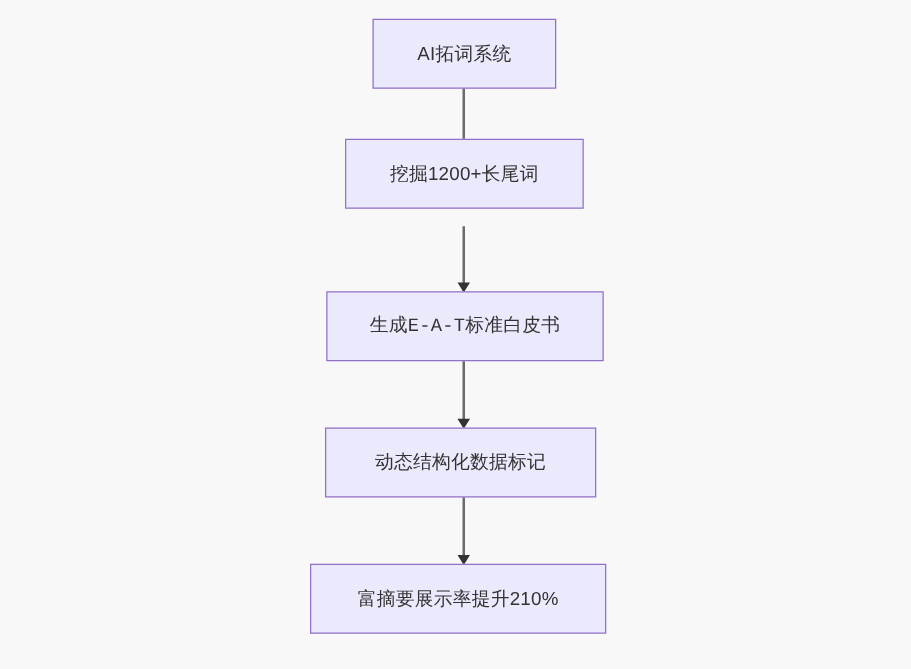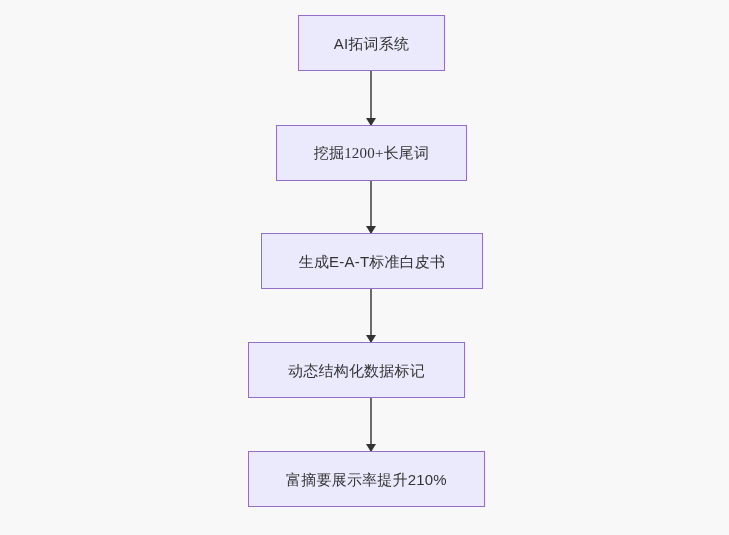--- a/index.html
+++ b/index.html
@@ -33,23 +33,23 @@
   }
   .node-label {
     font-size: 15px;
     line-height: 1;
     color: #333333;
     white-space: nowrap;
     letter-spacing: 0.2px;
   }
 
   .node-1 { left: 298px; top: 15px;  width: 147px; }
-  .node-2 { left: 276px; top: 125px; width: 191px; font-family: Liberation Serif, serif; }
-  .node-3 { left: 261px; top: 233px; width: 222px; }
-  .node-4 { left: 248px; top: 342px; width: 217px; }
+  .node-2 { left: 276px; top: 111px; width: 191px; }
+  .node-3 { left: 261px; top: 233px; width: 222px; font-family: Liberation Mono, monospace; }
+  .node-4 { left: 260px; top: 342px; width: 217px; font-family: Liberation Serif, serif; }
   .node-5 { left: 248px; top: 451px; width: 237px; }
 
   
   .edge {
     position: absolute;
     left: 370px;
     width: 2px;
     background: #6b6b6b;
   }
   .edge-arrow {

